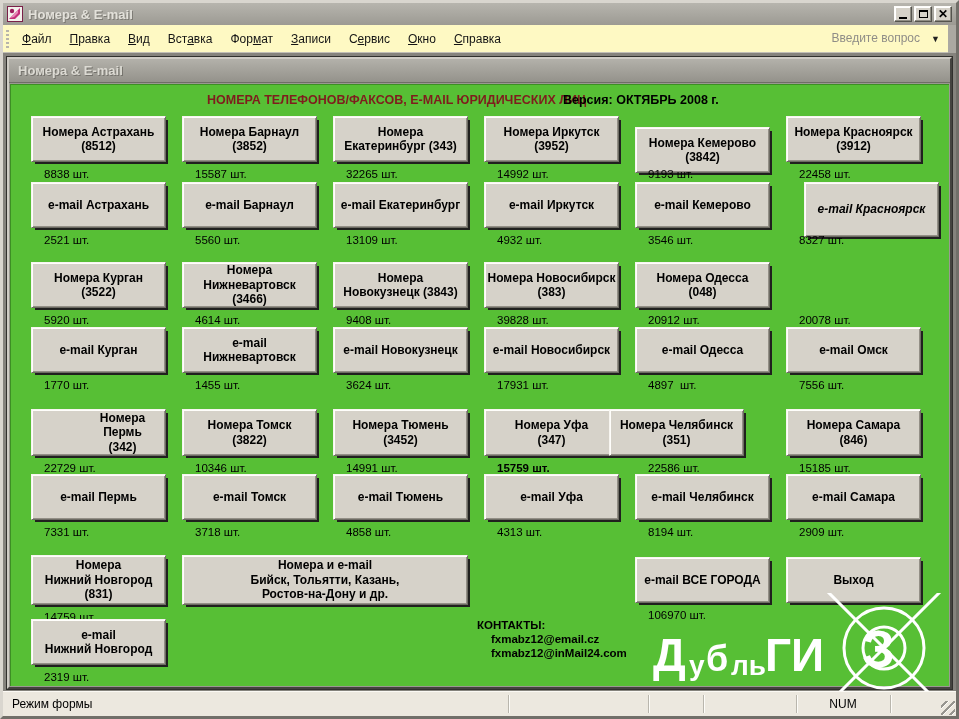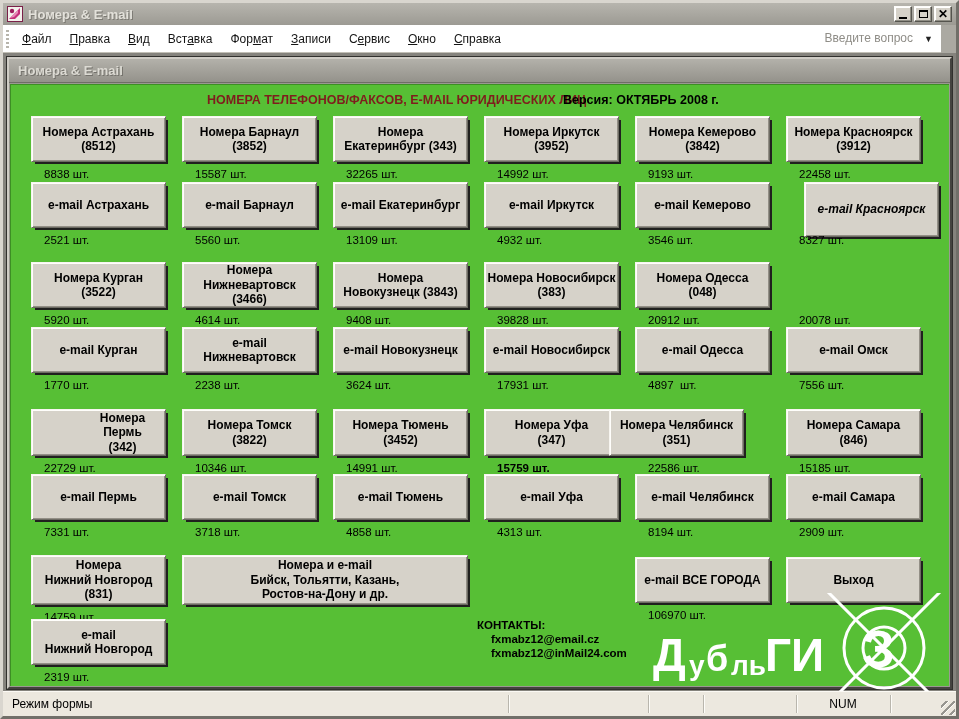--- a/index.html
+++ b/index.html
@@ -24,22 +24,22 @@
     border:1px solid; border-color:#fdfcf9 #55544e #55544e #fdfcf9;
     box-shadow:inset -1px -1px 0 #8f8d84, inset 1px 1px 0 #ffffff;
     display:flex; align-items:center; justify-content:center; cursor:pointer;
     font-size:10px; font-weight:bold; color:#000;
   }
   .glyph-min { display:block; width:8px; height:2px; background:#000; margin-top:8px; }
   .glyph-max { display:block; width:9px; height:8px; border:1px solid #000; border-top-width:2px; }
   .glyph-close { font-size:12px; font-weight:bold; line-height:1; }
   
   #menubar {
-    position:absolute; left:0; top:22px; right:15px; height:28px;
-    background:#ffffff; border-bottom:1px solid #c2bfb6;
+    position:absolute; left:0; top:22px; right:8px; height:28px;
+    background:#fef9c3; border-bottom:1px solid #c2bfb6;
     display:flex; align-items:center;
   }
   #menu-drag { width:5px; height:18px; margin:0 4px 0 3px;
     background:repeating-linear-gradient(to bottom,#b7b4ab 0 2px,transparent 2px 4px);
     width:3px; }
   .menu-item { font-size:12px; color:#151515; padding:4px 9px; cursor:pointer; white-space:nowrap; }
   .menu-item u { text-decoration:underline; }
   #question-box { position:absolute; right:28px; top:6px; font-size:12px; color:#8f8d87; }
   #question-arrow { position:absolute; right:8px; top:9px; font-size:9px; color:#222; cursor:pointer; }
   
@@ -157,21 +157,21 @@
           <div class="btn" style="left: 322px; top: 31px; width: 135px; height: 46px;">
             <span>Номера
 Екатеринбург (343)</span>
           </div>
           <div class="count" style="left: 335px; top: 83px;">32265 шт.</div>
           <div class="btn" style="left: 473px; top: 31px; width: 135px; height: 46px;">
             <span>Номера Иркутск
 (3952)</span>
           </div>
           <div class="count" style="left: 486px; top: 83px;">14992 шт.</div>
-          <div class="btn" style="left: 624px; top: 31px; width: 135px; height: 46px;">
+          <div class="btn" style="left: 624px; top: 42px; width: 135px; height: 46px;">
             <span>Номера  Кемерово
 (3842)</span>
           </div>
           <div class="count" style="left: 637px; top: 83px;">9193 шт.</div>
           <div class="btn" style="left: 775px; top: 31px; width: 135px; height: 46px;">
             <span>Номера Красноярск
 (3912)</span>
           </div>
           <div class="count" style="left: 788px; top: 83px;">22458 шт.</div>
           <div class="btn" style="left: 20px; top: 97px; width: 135px; height: 46px;">
@@ -226,21 +226,21 @@
           <div class="count" style="left: 637px; top: 229px;">20912 шт.</div>
           <div class="count" style="left: 788px; top: 229px;">20078 шт.</div>
           <div class="btn" style="left: 20px; top: 242px; width: 135px; height: 46px;">
             <span>e-mail Курган</span>
           </div>
           <div class="count" style="left: 33px; top: 294px;">1770 шт.</div>
           <div class="btn" style="left: 171px; top: 242px; width: 135px; height: 46px;">
             <span>e-mail
 Нижневартовск</span>
           </div>
-          <div class="count" style="left: 184px; top: 294px;">2238 шт.</div>
+          <div class="count" style="left: 184px; top: 294px;">1455 шт.</div>
           <div class="btn" style="left: 322px; top: 242px; width: 135px; height: 46px;">
             <span>e-mail Новокузнецк</span>
           </div>
           <div class="count" style="left: 335px; top: 294px;">3624 шт.</div>
           <div class="btn" style="left: 473px; top: 242px; width: 135px; height: 46px;">
             <span>e-mail Новосибирск</span>
           </div>
           <div class="count" style="left: 486px; top: 294px;">17931 шт.</div>
           <div class="btn" style="left: 624px; top: 242px; width: 135px; height: 46px;">
             <span>e-mail Одесса</span>

